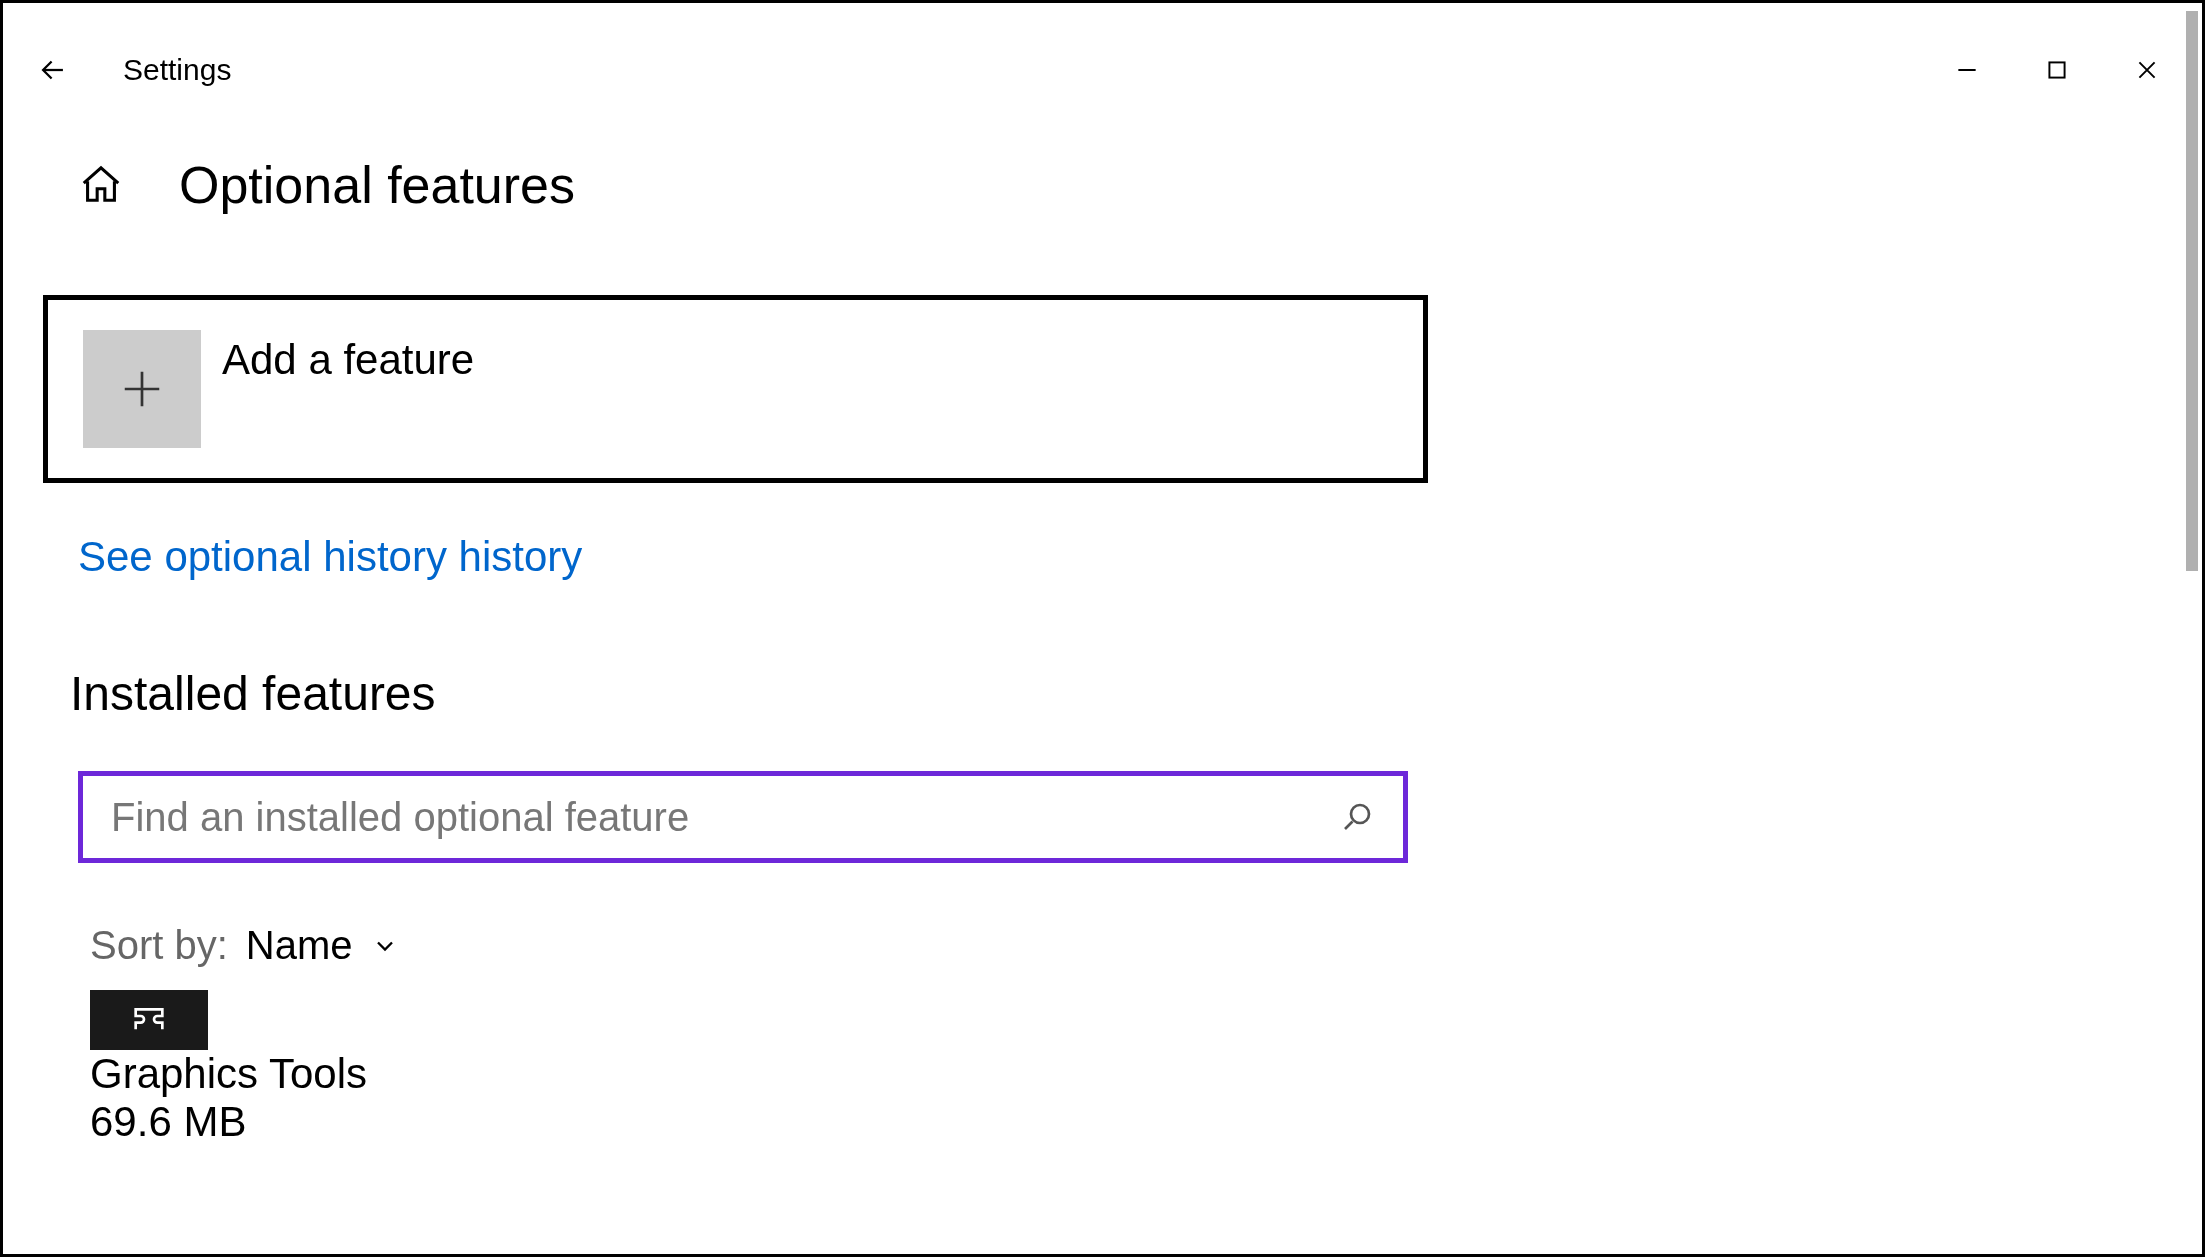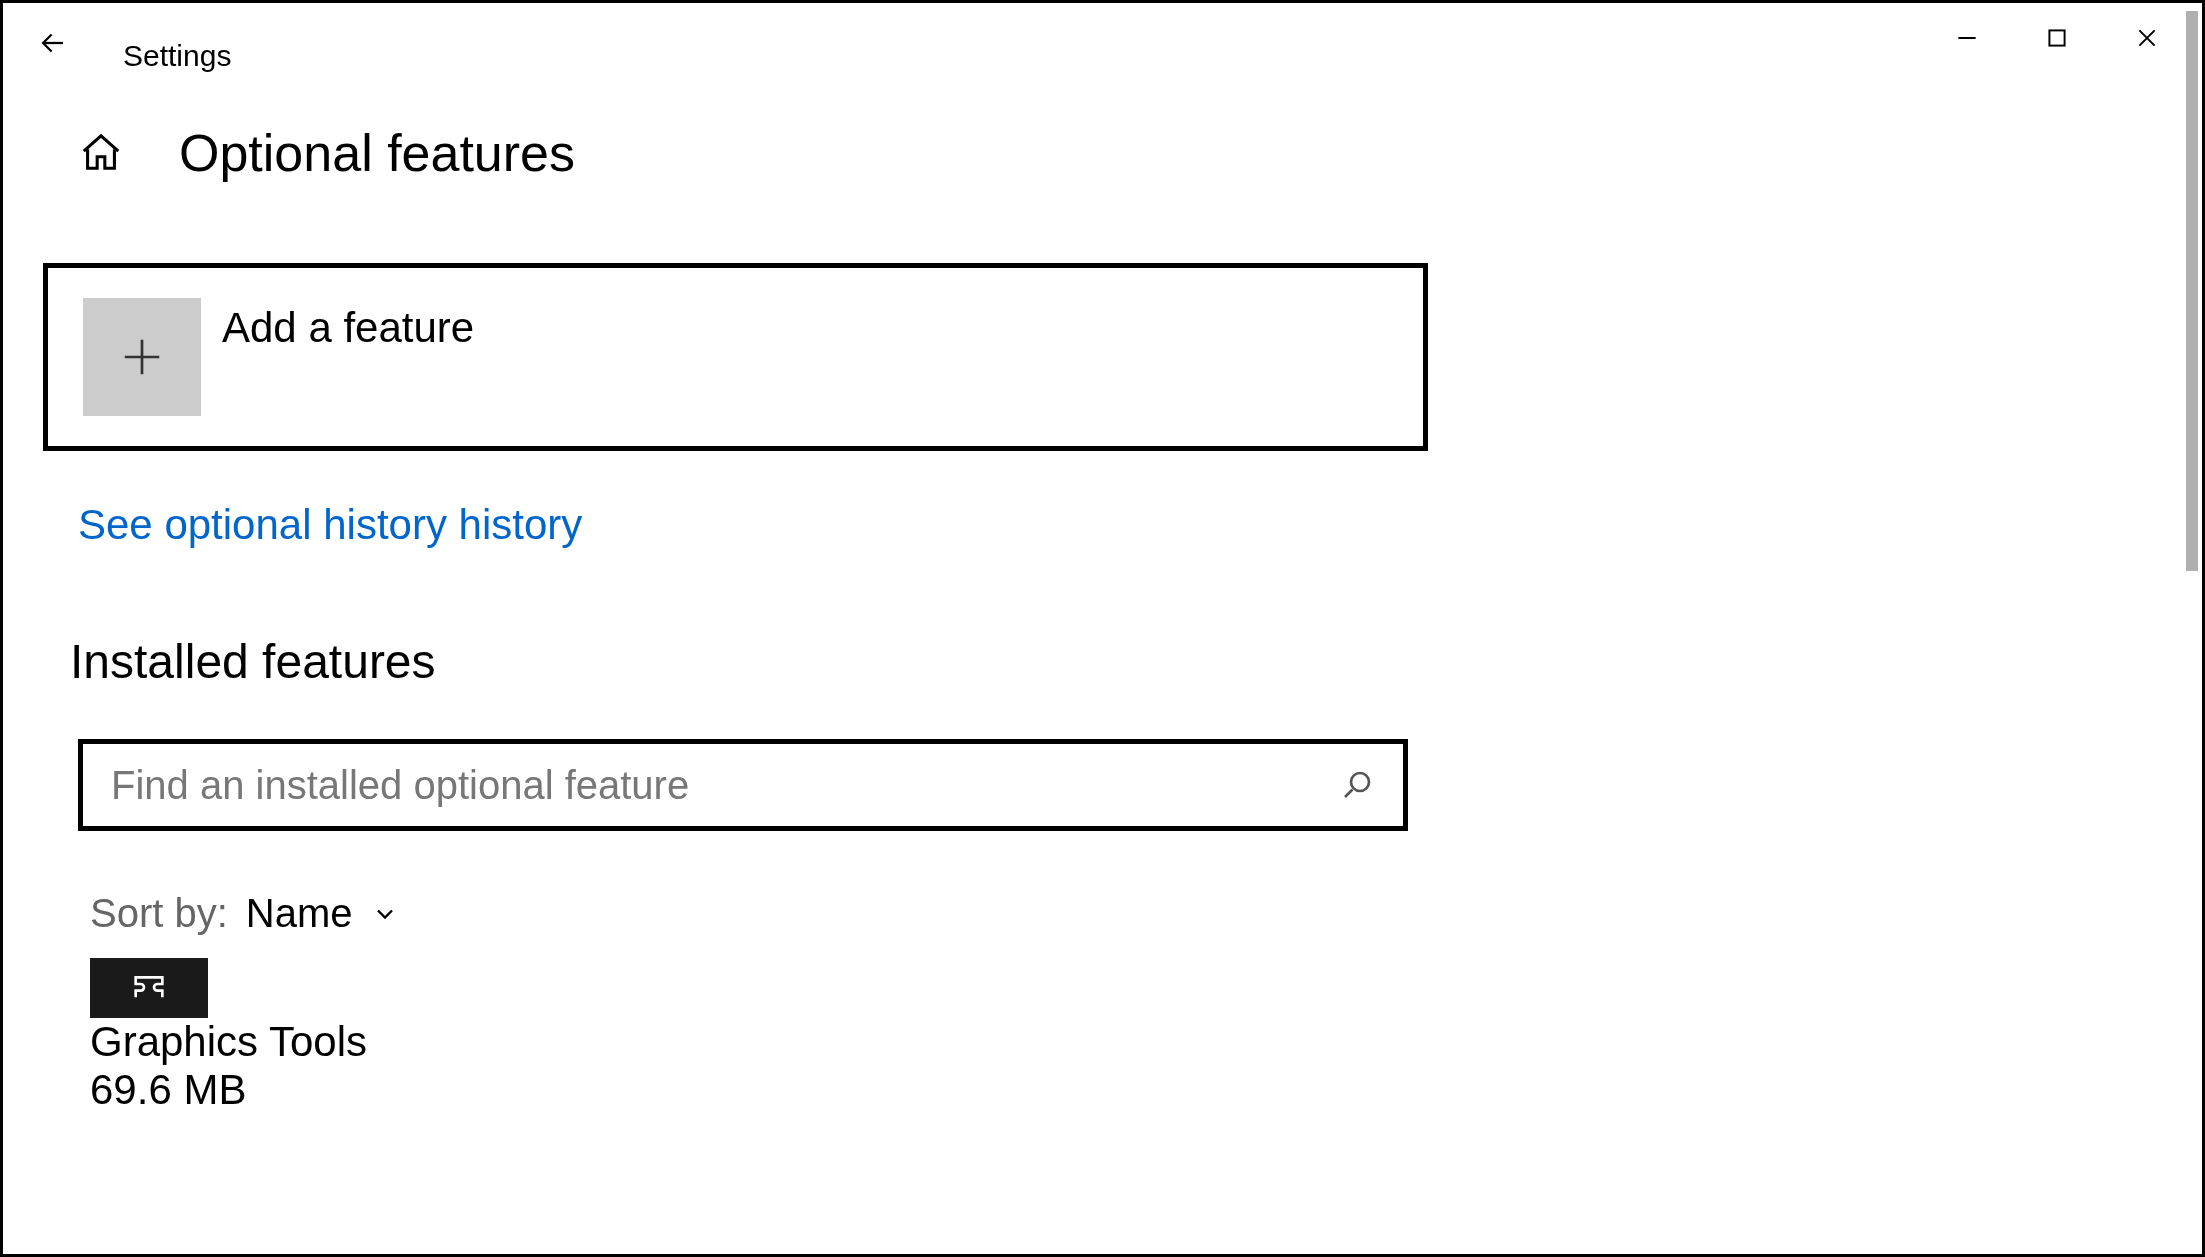--- a/index.html
+++ b/index.html
@@ -12,23 +12,24 @@
       background: #ffffff;
       width: 2205px;
       height: 1257px;
       overflow: hidden;
       position: relative;
       border: 3px solid #000;
     }
     .titlebar {
       height: 70px;
       display: flex;
-      align-items: flex-end;
+      align-items: center;
       padding: 0 20px;
       position: relative;
+      margin-top: 32px;
     }
     .back-btn {
       width: 60px;
       height: 60px;
       display: flex;
       align-items: center;
       justify-content: center;
       cursor: pointer;
     }
     .back-btn svg {
@@ -122,21 +123,21 @@
     }
     .section-heading {
       font-size: 48px;
       font-weight: 500;
       color: #000;
       margin-bottom: 50px;
       margin-left: -8px;
     }
     .search-wrap {
       width: 1330px;
-      border: 5px solid #000000;
+      border: 5px solid #6d28d9;
       display: flex;
       align-items: center;
       padding: 0 28px;
       height: 92px;
       margin-bottom: 60px;
     }
     .search-input {
       flex: 1;
       border: none;
       outline: none;

